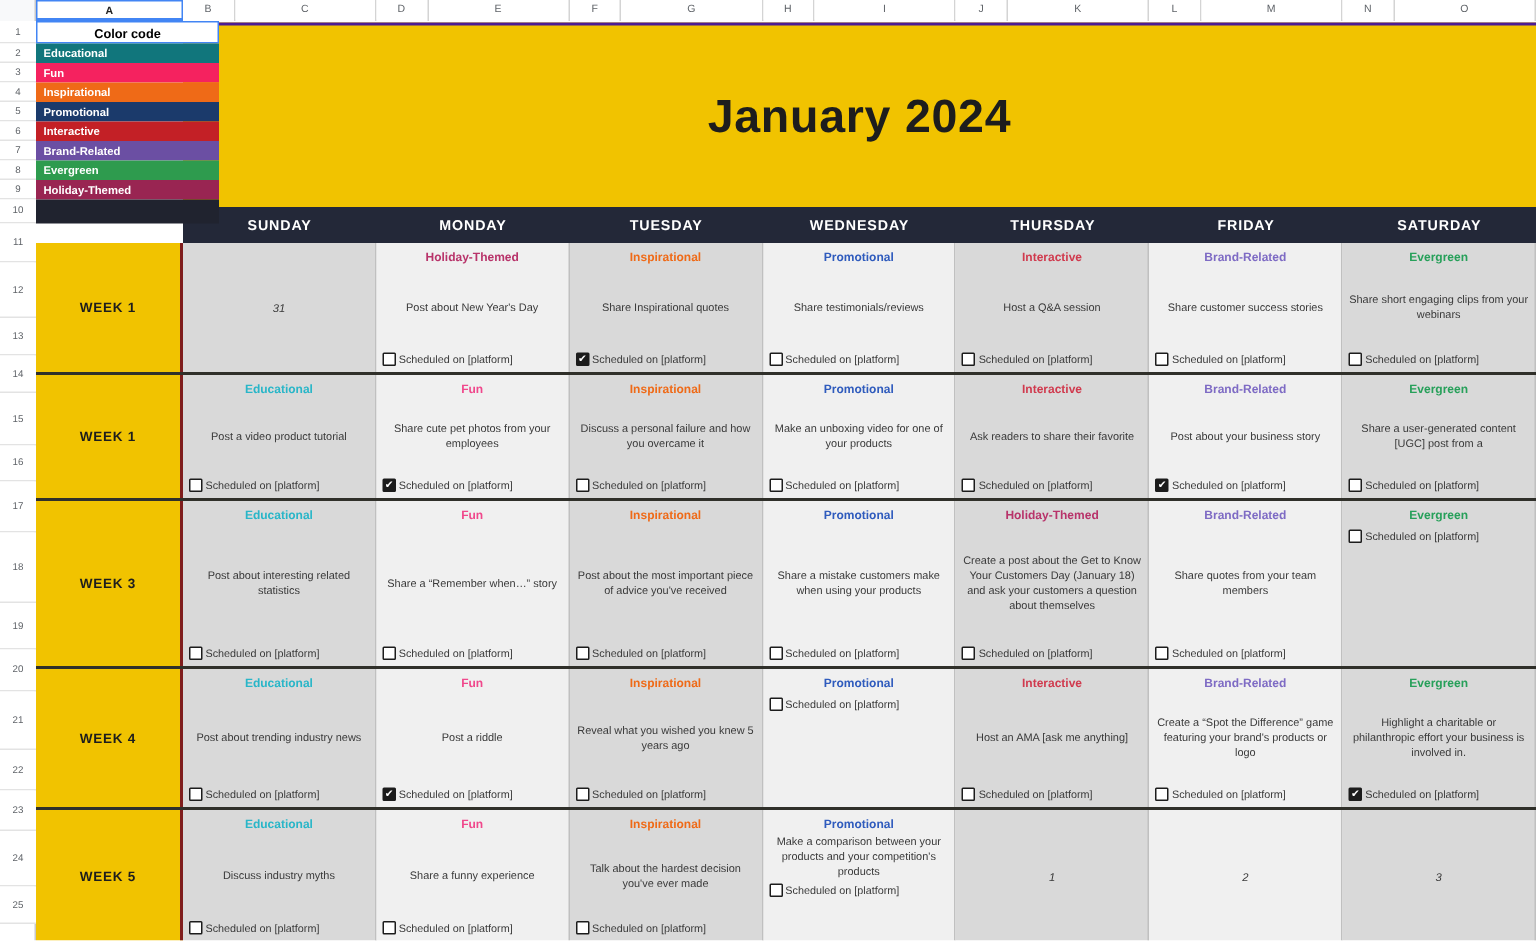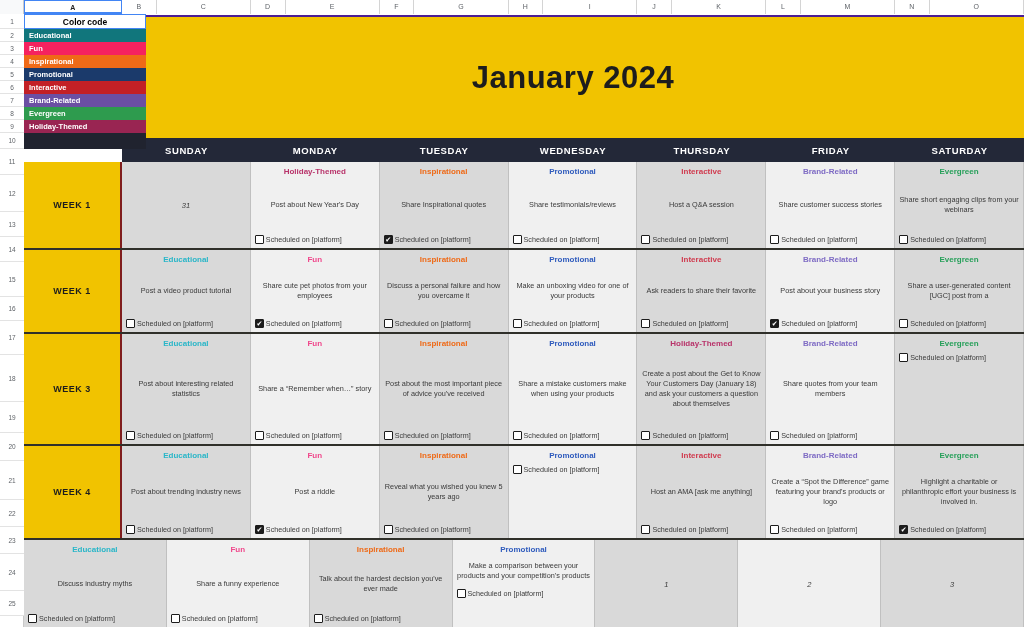--- a/index.html
+++ b/index.html
@@ -511,20 +511,21 @@
               <div class="task-text">Highlight a charitable or philanthropic effort your business is involved in.</div>
             </div>
             <div class="sched-row">
               <div class="checkbox checked"></div>
               <div class="sched-text">Scheduled on [platform]</div>
             </div>
           </div>
         </div>
       </div>
       <div class="week-row" style="height: 89px;">
+        <div class="week-label">WEEK 5</div>
         <div class="days">
           <div class="day-cell shade-a">
             <div class="cat-label" style="color: rgb(41, 182, 200);">Educational</div>
             <div class="task-wrap">
               <div class="task-text">Discuss industry myths</div>
             </div>
             <div class="sched-row">
               <div class="checkbox"></div>
               <div class="sched-text">Scheduled on [platform]</div>
             </div>

